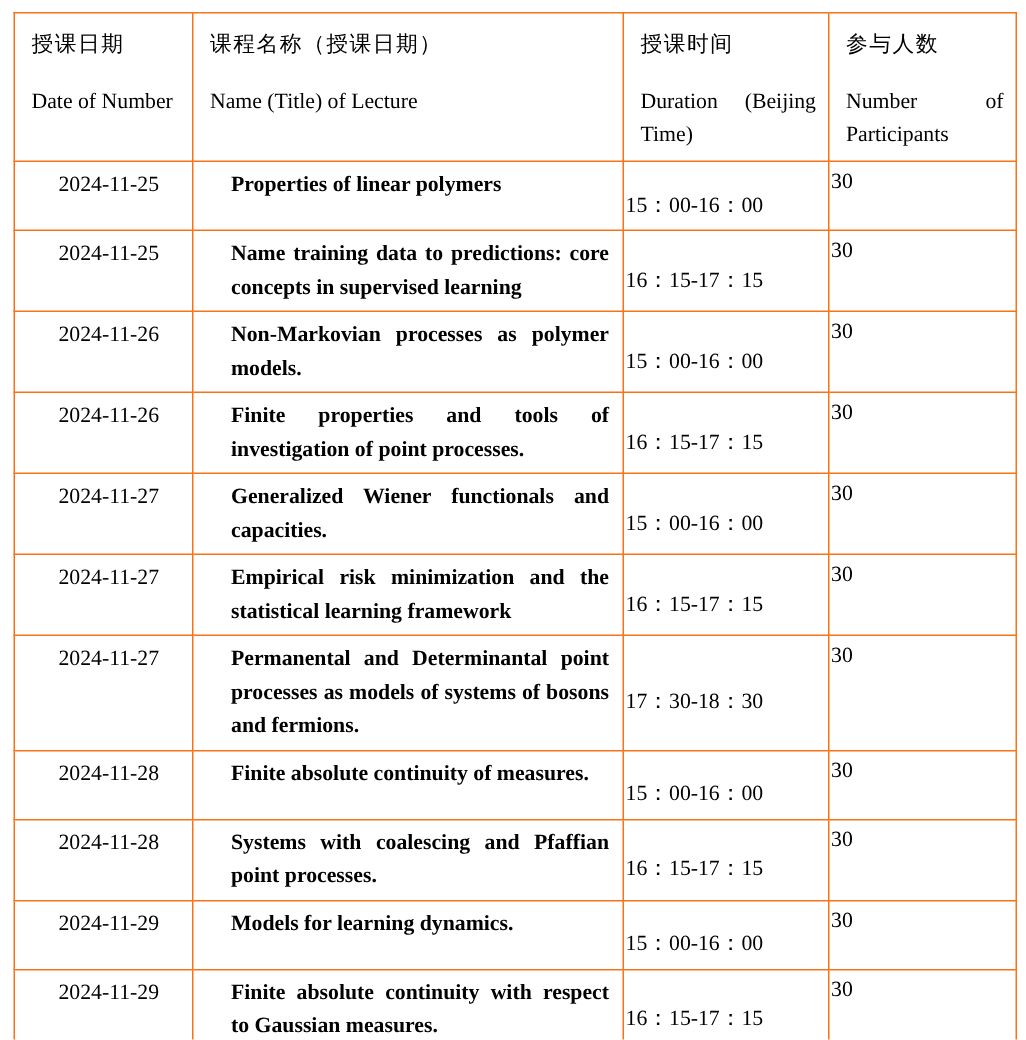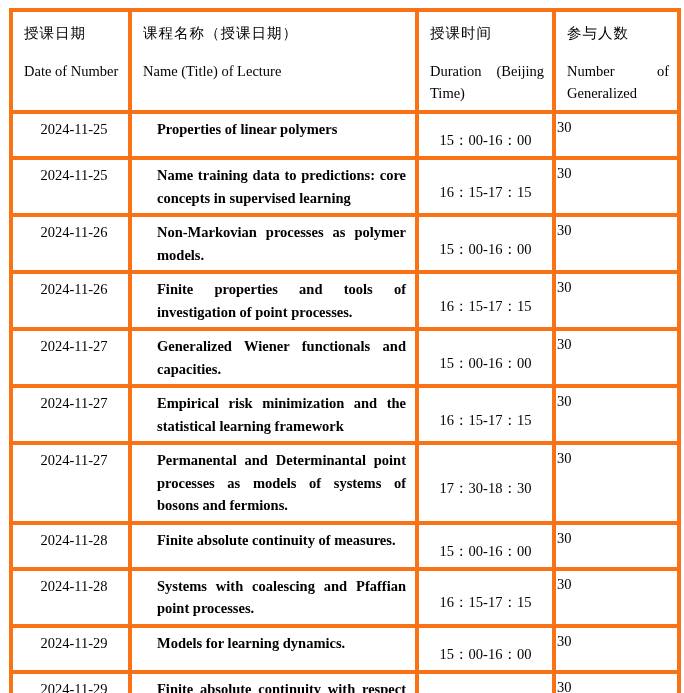--- a/index.html
+++ b/index.html
@@ -6,21 +6,21 @@
   body{
     width:684px;height:693px;overflow:hidden;
     font-family:"Liberation Serif","DejaVu Serif",serif;
     color:#000;font-size:14.5px;
   }
   table{
     border-collapse:collapse;table-layout:fixed;
     width:668px;margin:8px 0 0 9px;
   }
   td,th{
-    border:4px solid #f97316;
+    border:1px solid #f97316;
     box-sizing:border-box;
     overflow:hidden;
   }
   
   col.w-date{width:119px;}
   col.w-title{width:287px;}
   col.w-time{width:137px;}
   col.w-num{width:125px;}
   
   thead th{
@@ -37,21 +37,21 @@
   tbody tr{height:46px;}
   td.c-date{
     vertical-align:top;text-align:center;
     padding:7px 4px 16px 11px;
   }
   td.c-title{
     vertical-align:top;text-align:justify;text-align-last:left;
     padding:4px 9px 4px 25px;line-height:22.5px;font-weight:bold;
   }
   td.c-time{
-    vertical-align:middle;text-align:center;
+    vertical-align:middle;
     padding-top:12px;
   }
   td.c-num{
     vertical-align:top;text-align:left;
     padding-top:5px;
   }
 </style>
 </head>
 <body>
 
@@ -71,21 +71,21 @@
       <th>
         <div class="zh">课程名称（授课日期）</div>
         <div class="en">Name (Title) of Lecture</div>
       </th>
       <th class="justify">
         <div class="zh">授课时间</div>
         <div class="en">Duration (Beijing Time)</div>
       </th>
       <th class="justify">
         <div class="zh">参与人数</div>
-        <div class="en">Number of Generalized</div>
+        <div class="en">Number of Participants</div>
       </th>
     </tr>
   </thead>
   <tbody>
       <tr>
         <td class="c-date">2024-11-25</td>
         <td class="c-title">Properties of linear polymers</td>
         <td class="c-time">15：00-16：00</td>
         <td class="c-num">30</td>
       </tr>

